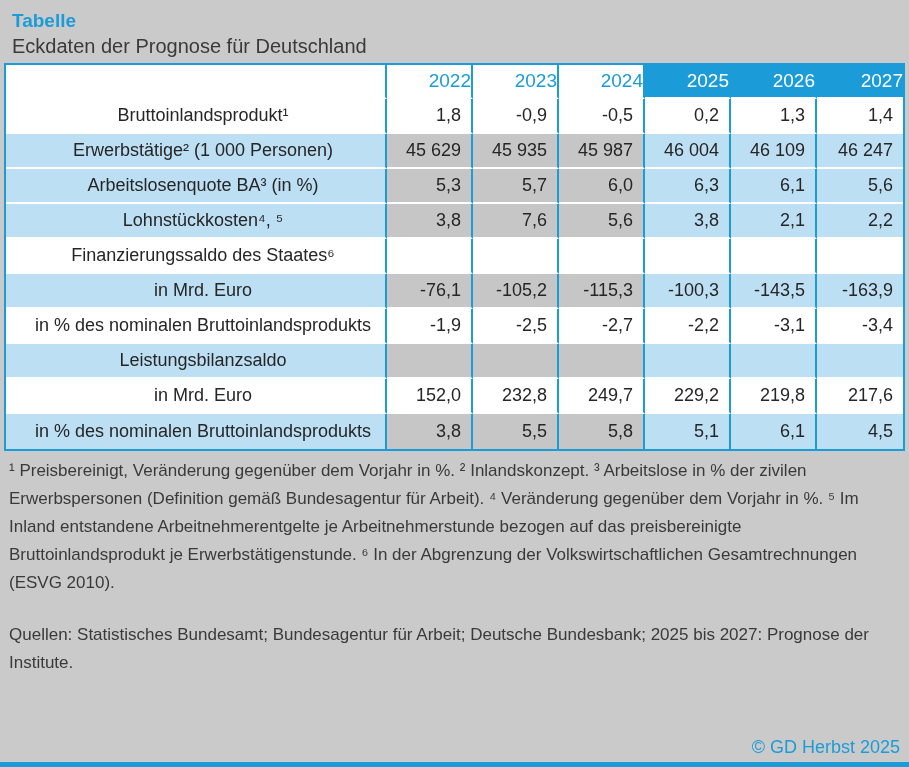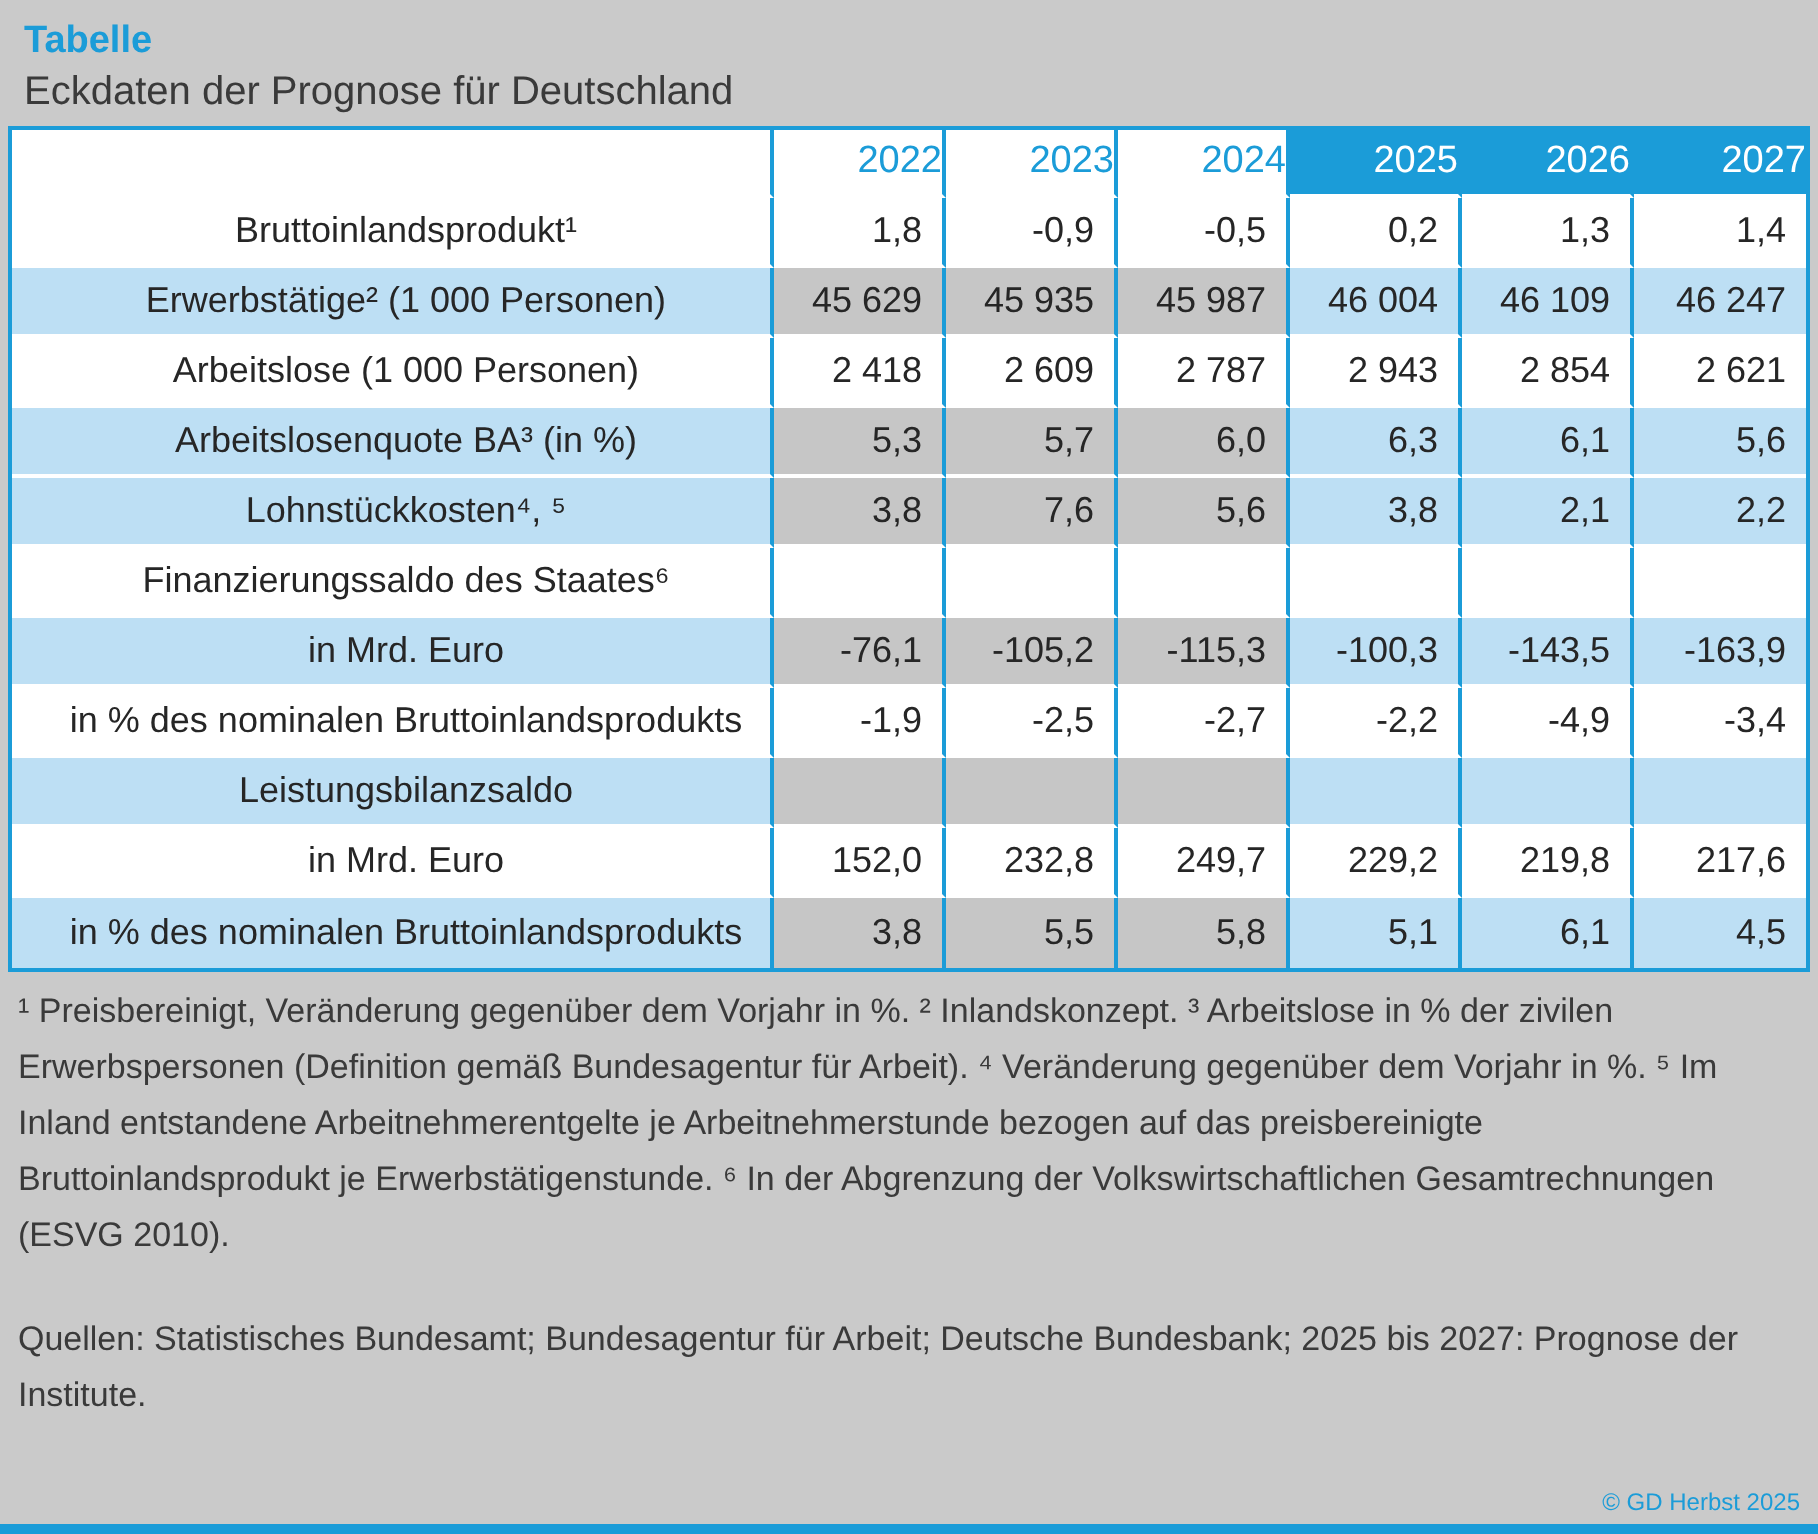--- a/index.html
+++ b/index.html
@@ -55,21 +55,21 @@
   .notes{
     margin:6px 10px 0 9px;
     font-size:17px;line-height:28px;color:var(--text-body);
   }
   .sources{
     margin:24px 10px 0 9px;
     font-size:17px;line-height:28px;color:var(--text-body);
   }
   .copyright{
     position:absolute;right:9px;bottom:9px;
-    color:var(--accent-blue);font-size:12px;
+    color:var(--accent-blue);font-size:18px;
   }
   .bottombar{
     position:absolute;left:0;right:0;bottom:0;height:5px;
     background:var(--accent-blue);
   }
 </style>
 </head>
 <body>
 
 <div class="hdr">
@@ -111,29 +111,20 @@
       <tr>
         <td class="lbl sh">Erwerbstätige² (1 000 Personen)</td>
         <td class="hist sh">45 629</td>
         <td class="hist sh">45 935</td>
         <td class="hist sh">45 987</td>
         <td class="fore sh">46 004</td>
         <td class="fore sh">46 109</td>
         <td class="fore sh">46 247</td>
       </tr>
       <tr>
-        <td class="lbl">Arbeitslose (1 000 Personen)</td>
-        <td class="hist">2 418</td>
-        <td class="hist">2 609</td>
-        <td class="hist">2 787</td>
-        <td class="fore">2 943</td>
-        <td class="fore">2 854</td>
-        <td class="fore">2 621</td>
-      </tr>
-      <tr>
         <td class="lbl sh">Arbeitslosenquote BA³ (in %)</td>
         <td class="hist sh">5,3</td>
         <td class="hist sh">5,7</td>
         <td class="hist sh">6,0</td>
         <td class="fore sh">6,3</td>
         <td class="fore sh">6,1</td>
         <td class="fore sh">5,6</td>
       </tr>
       <tr>
         <td class="lbl sh">Lohnstückkosten⁴, ⁵</td>
@@ -161,21 +152,21 @@
         <td class="fore sh">-100,3</td>
         <td class="fore sh">-143,5</td>
         <td class="fore sh">-163,9</td>
       </tr>
       <tr>
         <td class="lbl ind">in % des nominalen Bruttoinlandsprodukts</td>
         <td class="hist">-1,9</td>
         <td class="hist">-2,5</td>
         <td class="hist">-2,7</td>
         <td class="fore">-2,2</td>
-        <td class="fore">-4,9</td>
+        <td class="fore">-3,1</td>
         <td class="fore">-3,4</td>
       </tr>
       <tr>
         <td class="lbl sh">Leistungsbilanzsaldo</td>
         <td class="hist sh"></td>
         <td class="hist sh"></td>
         <td class="hist sh"></td>
         <td class="fore sh"></td>
         <td class="fore sh"></td>
         <td class="fore sh"></td>

